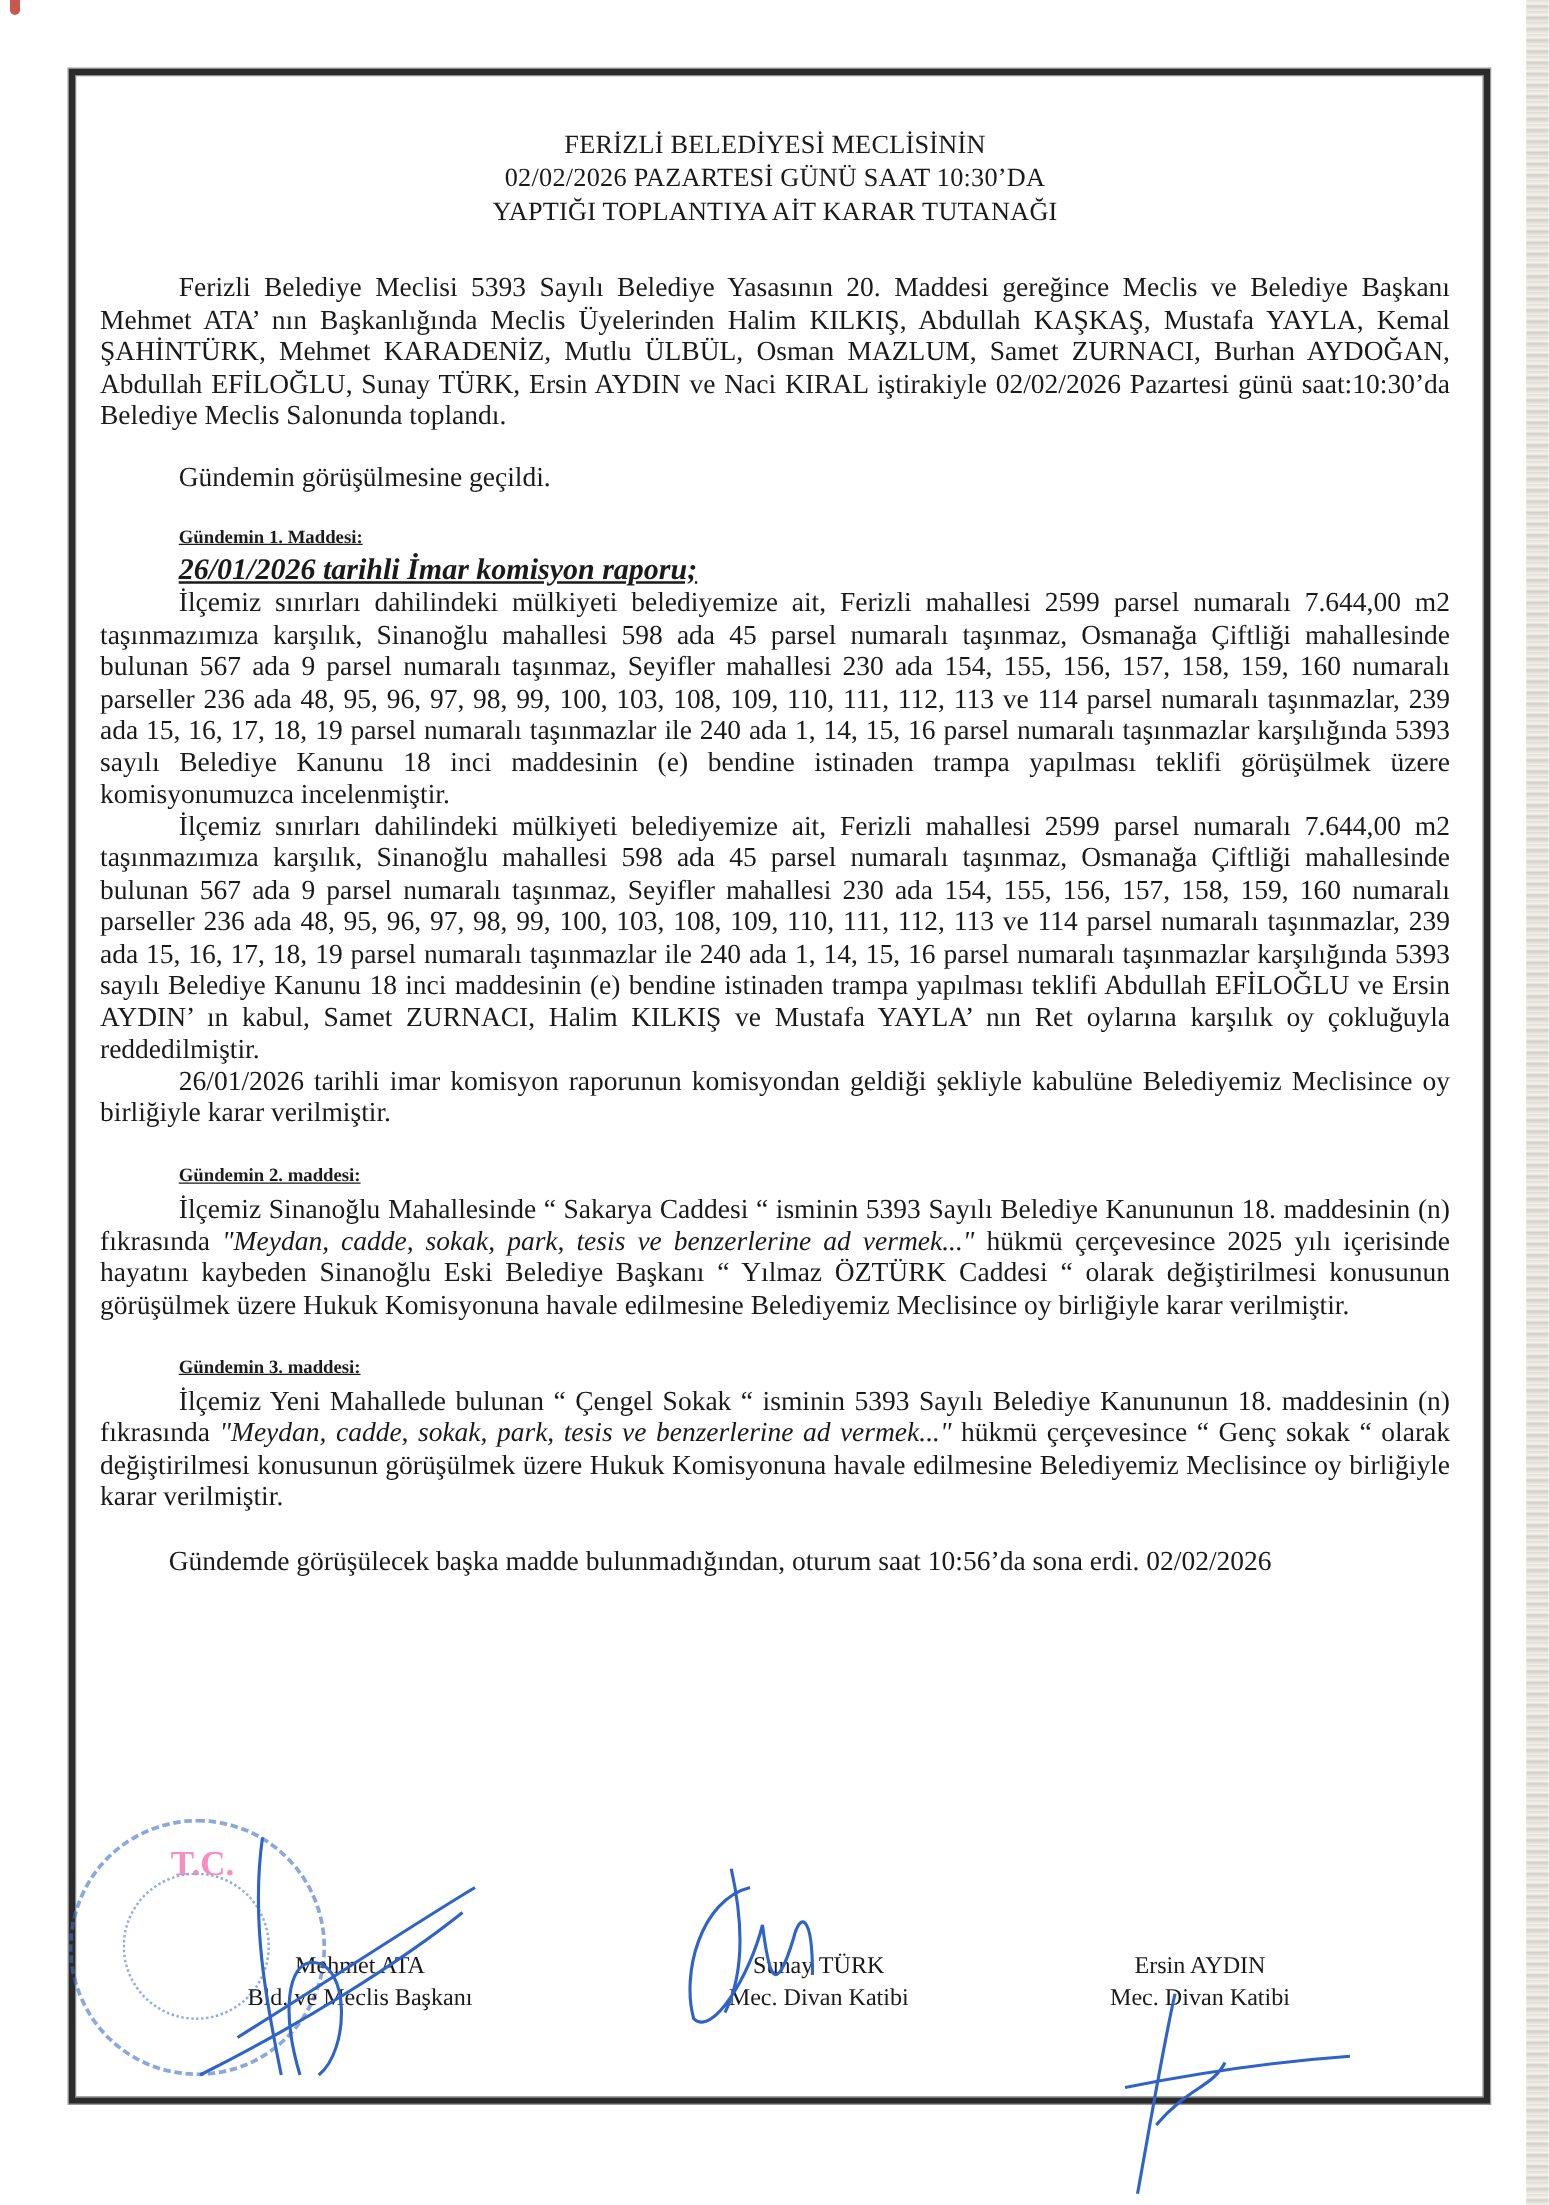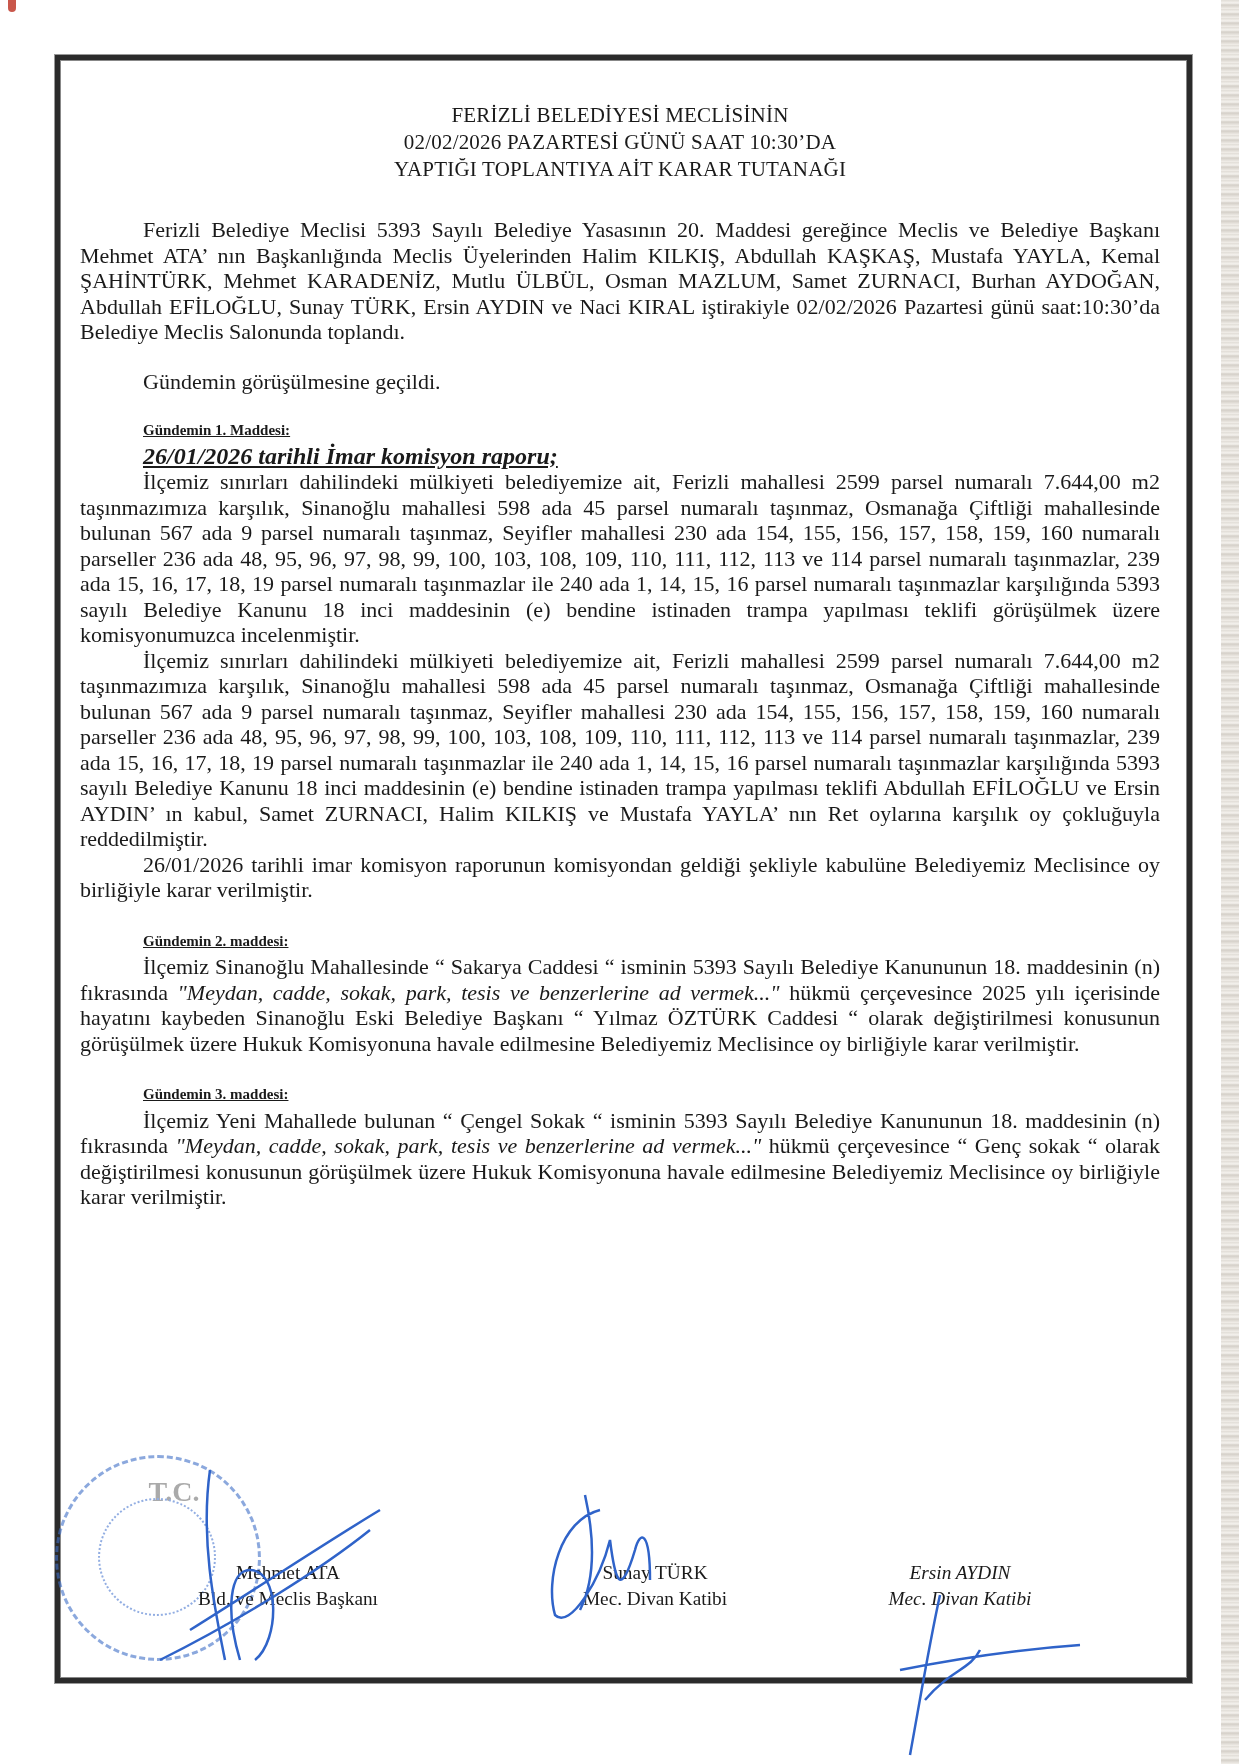--- a/index.html
+++ b/index.html
@@ -16,25 +16,25 @@
   .h { font-weight: bold; text-decoration: underline; margin-left: 63px; font-size: 15px; line-height: 25.5px; }
   .hi { font-weight: bold; font-style: italic; text-decoration: underline; margin-left: 63px; font-size: 24px; line-height: 25.5px; }
   .gap1 { height: 24px; }
   .gap2 { height: 26px; }
   .intro { margin-top: 34px; }
   i { font-style: italic; }
   .sig-area { position: absolute; left: 80px; top: 1560px; width: 1080px; height: 110px; }
   .sig { position: absolute; text-align: center; font-size: 19.3px; line-height: 26px; }
   .sig1 { left: 78px; width: 260px; }
   .sig2 { left: 455px; width: 240px; }
-  .sig3 { left: 760px; width: 240px; font-style: italic; }
+  .sig3 { left: 760px; width: 240px; }
   .stamp { position: absolute; left: 55px; top: 1455px; width: 200px; height: 200px; border-radius: 50%;
     border: 3px dashed #3f6fc7; opacity: .6; }
   .stamp-inner { position: absolute; left: 40px; top: 40px; width: 114px; height: 114px; border-radius: 50%; border: 2px dotted #4a78cf; }
-  .stamp-tc { position: absolute; left: 16px; width: 100%; top: 18px; text-align: center; color: #737373; font-weight: bold; font-size: 28px; }
+  .stamp-tc { position: absolute; left: 4px; width: 100%; top: 18px; text-align: center; color: #ec4899; font-weight: bold; font-size: 28px; }
   svg.ink { position: absolute; pointer-events: none; }
 </style>
 </head>
 <body>
 
 <div class="scan-mark"></div>
 <div class="scan-edge"></div>
 
 <div class="frame"></div>
 
@@ -58,20 +58,21 @@
   <div class="gap2"></div>
 
   <div class="h">Gündemin 2. maddesi:</div>
   <p class="indent"><span>İlçemiz Sinanoğlu Mahallesinde “ Sakarya Caddesi “ isminin 5393 Sayılı Belediye Kanununun 18. maddesinin (n) fıkrasında </span><i>"Meydan, cadde, sokak, park, tesis ve benzerlerine ad vermek..."</i><span> hükmü çerçevesince 2025 yılı içerisinde hayatını kaybeden Sinanoğlu Eski Belediye Başkanı “ Yılmaz ÖZTÜRK Caddesi “ olarak değiştirilmesi konusunun görüşülmek üzere Hukuk Komisyonuna havale edilmesine Belediyemiz Meclisince oy birliğiyle karar verilmiştir.</span></p>
   <div class="gap2"></div>
 
   <div class="h">Gündemin 3. maddesi:</div>
   <p class="indent"><span>İlçemiz Yeni Mahallede bulunan “ Çengel Sokak “ isminin 5393 Sayılı Belediye Kanununun 18. maddesinin (n) fıkrasında </span><i>"Meydan, cadde, sokak, park, tesis ve benzerlerine ad vermek..."</i><span> hükmü çerçevesince “ Genç sokak “ olarak değiştirilmesi konusunun görüşülmek üzere Hukuk Komisyonuna havale edilmesine Belediyemiz Meclisince oy birliğiyle karar verilmiştir.</span></p>
   <div class="gap2"></div>
 
+  <p class="indent" style="text-indent:55px">Gündemde görüşülecek başka madde bulunmadığından, oturum saat 10:56’da sona erdi. 02/02/2026</p>
 </div>
 
 <div class="stamp">
   <div class="stamp-tc">T.C.</div>
   <div class="stamp-inner"></div>
 </div>
 
 <div class="sig-area">
   <div class="sig sig1">
     <div>Mehmet ATA</div>

